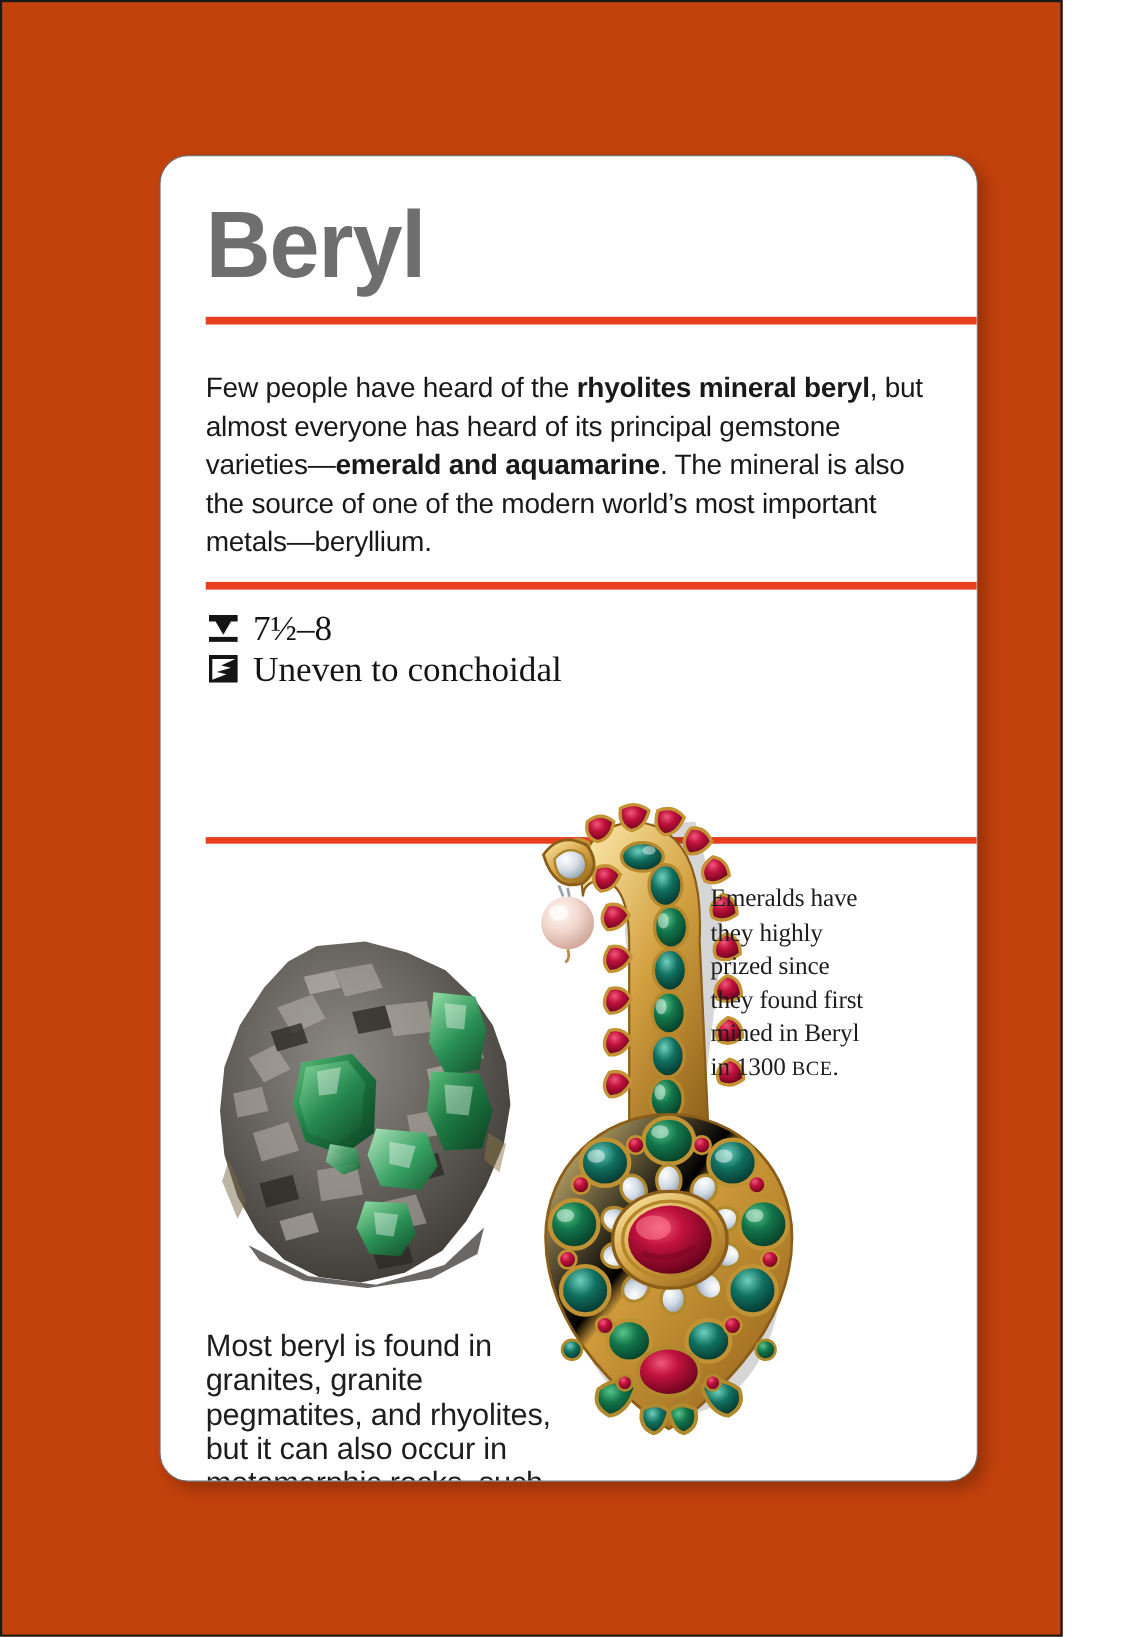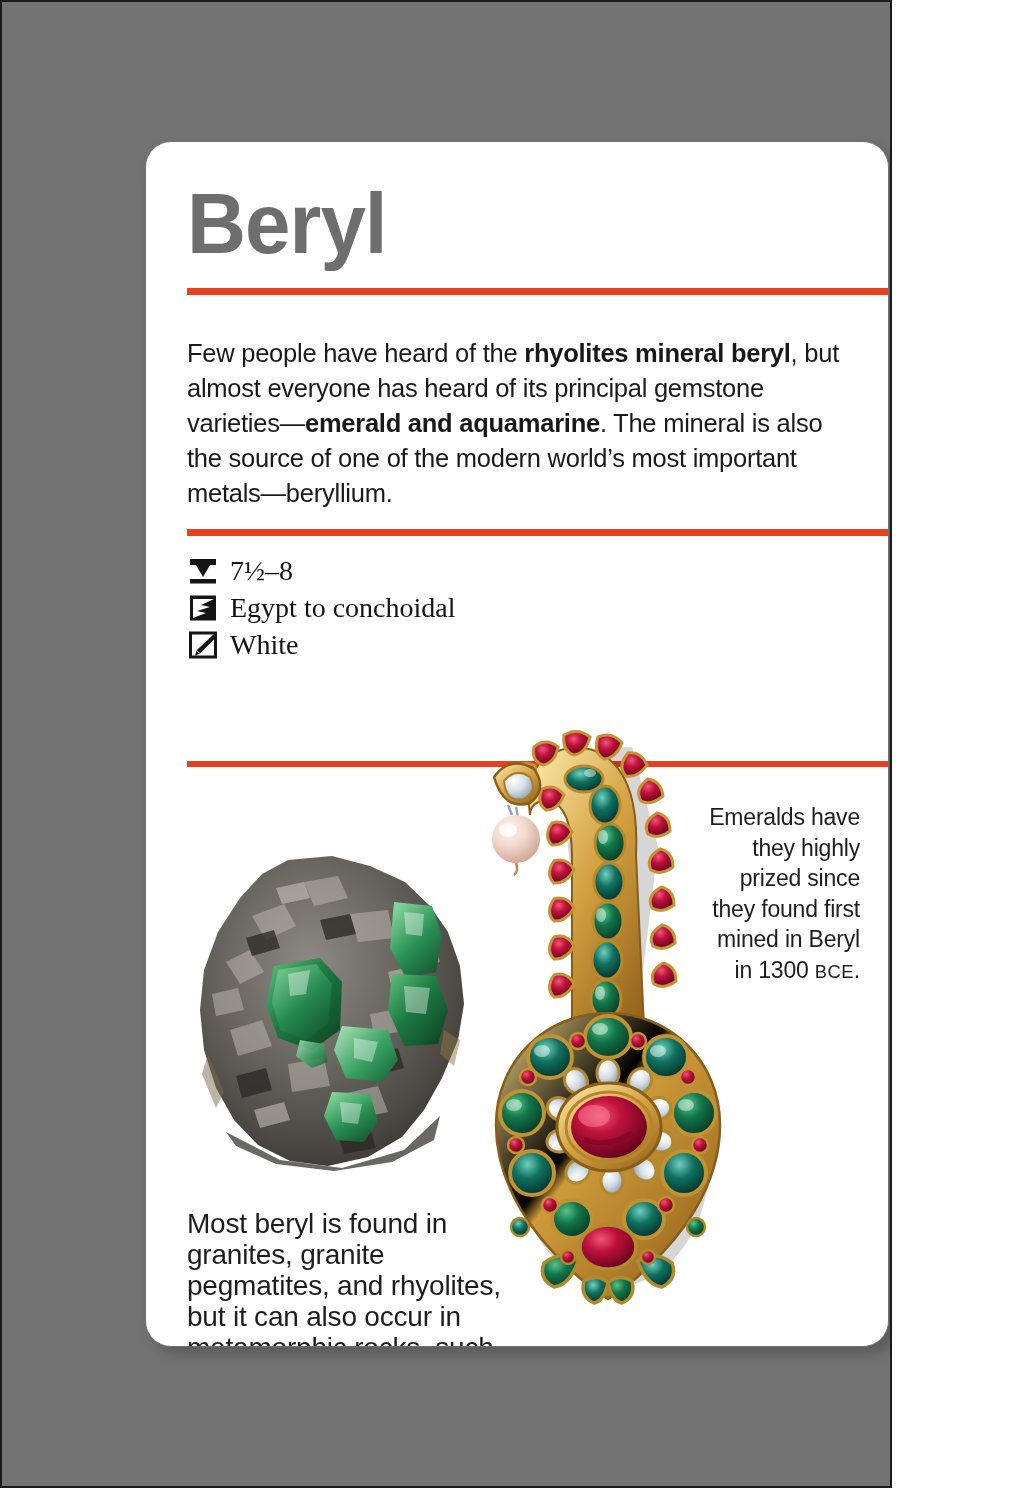--- a/index.html
+++ b/index.html
@@ -6,23 +6,23 @@
   html, body {
     margin: 0;
     padding: 0;
     background: #ffffff;
   }
   body {
     font-family: "Liberation Sans", sans-serif;
   }
   .page {
     position: relative;
-    width: 892px;
+    width: 966px;
     height: 1488px;
-    background: #737373;
+    background: #c2410c;
     box-sizing: border-box;
     border: 2px solid #1a1a1a;
     overflow: hidden;
   }
 
   
   .card {
     position: absolute;
     left: 143px;
     top: 139px;
@@ -91,21 +91,21 @@
   }
   .prop-icon {
     width: 30px;
     height: 28px;
     flex: 0 0 30px;
     margin-right: 12px;
     display: block;
   }
   .prop-label {
     font-family: "Liberation Serif", serif;
-    font-size: 28px;
+    font-size: 32px;
     line-height: 30px;
     color: #141414;
     white-space: nowrap;
   }
 
   
   .specimen {
     position: absolute;
     left: 46px;
     top: 712px;
@@ -135,22 +135,21 @@
     height: 578px;
   }
   .jewel svg { display: block; width: 100%; height: 100%; }
 
   
   .jewel-caption {
     position: absolute;
     left: 500px;
     top: 660px;
     width: 214px;
-    text-align: right;
-    font-family: Liberation Sans, sans-serif;
+    font-family: Liberation Serif, serif;
     font-size: 23px;
     line-height: 30.5px;
     color: #1d1d1d;
     letter-spacing: -0.2px;
   }
   .smallcaps {
     font-size: 0.80em;
     letter-spacing: 0.4px;
   }
 </style>
@@ -178,31 +177,23 @@
         </svg>
         <span class="prop-label">7½–8</span>
       </div>
 
 
       <div class="prop-row">
         <svg class="prop-icon" viewBox="0 0 30 28">
           <path d="M2 1.5 H28 V26.5 H2 Z" fill="#141414"></path>
           <path d="M26 5 L13 11 L22 13 L9 17 L18 19 L5 24 L5 5 Z" fill="#ffffff"></path>
         </svg>
-        <span class="prop-label">Egypt to conchoidal</span>
+        <span class="prop-label">Uneven to conchoidal</span>
       </div>
 
-      <div class="prop-row">
-        <svg class="prop-icon" viewBox="0 0 30 28">
-          <rect x="2.5" y="2" width="25" height="24" fill="none" stroke="#141414" stroke-width="3"></rect>
-          <path d="M26.5 2.5 L28 6.5 L12 22.5 L7 25 L8.5 19.5 Z" fill="#141414"></path>
-          <path d="M8.6 19.8 L11.8 22.4" stroke="#ffffff" stroke-width="0.9"></path>
-        </svg>
-        <span class="prop-label">White</span>
-      </div>
 
 
     </div>
 
     <div class="rule rule-3"></div>
 
     <div class="specimen">
       <svg viewBox="0 0 287 317">
         <defs>
           <radialGradient id="rockG" cx="42%" cy="35%" r="72%">

